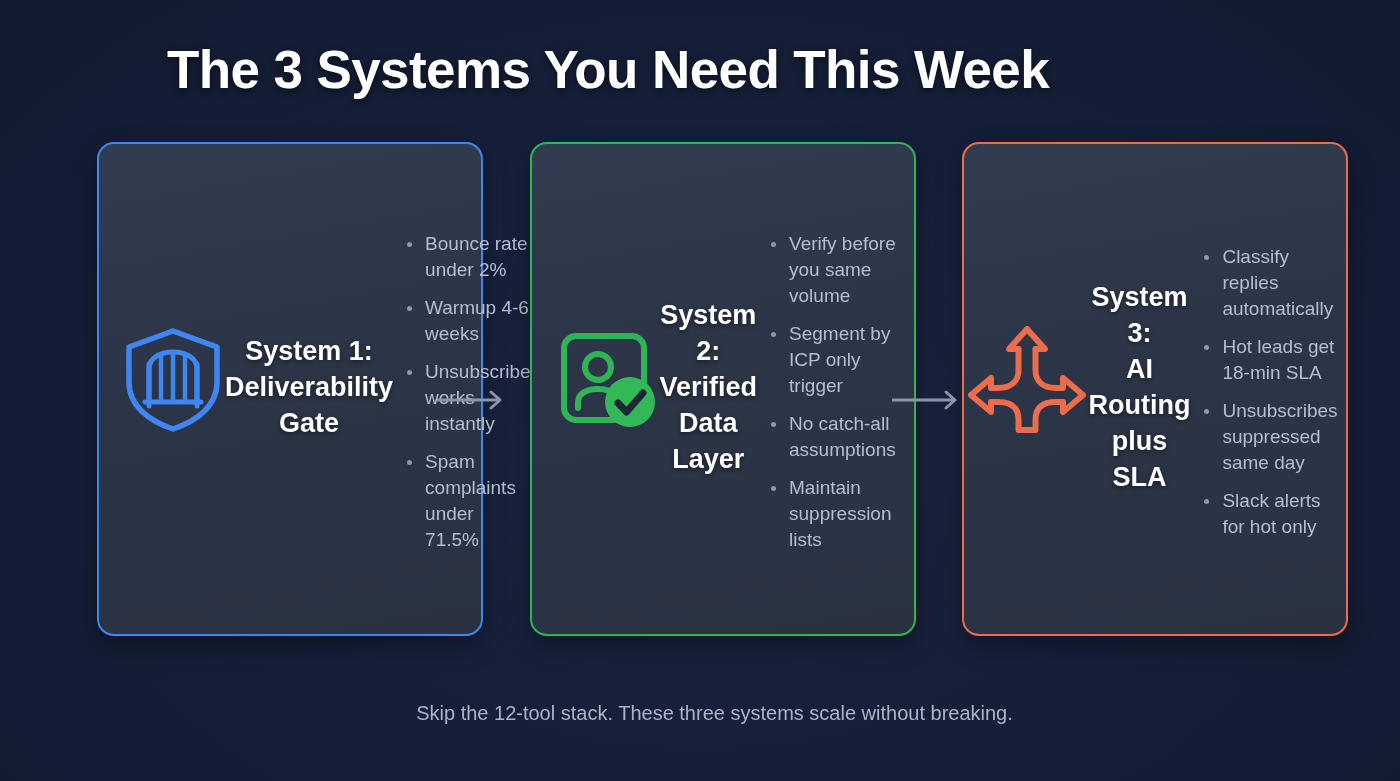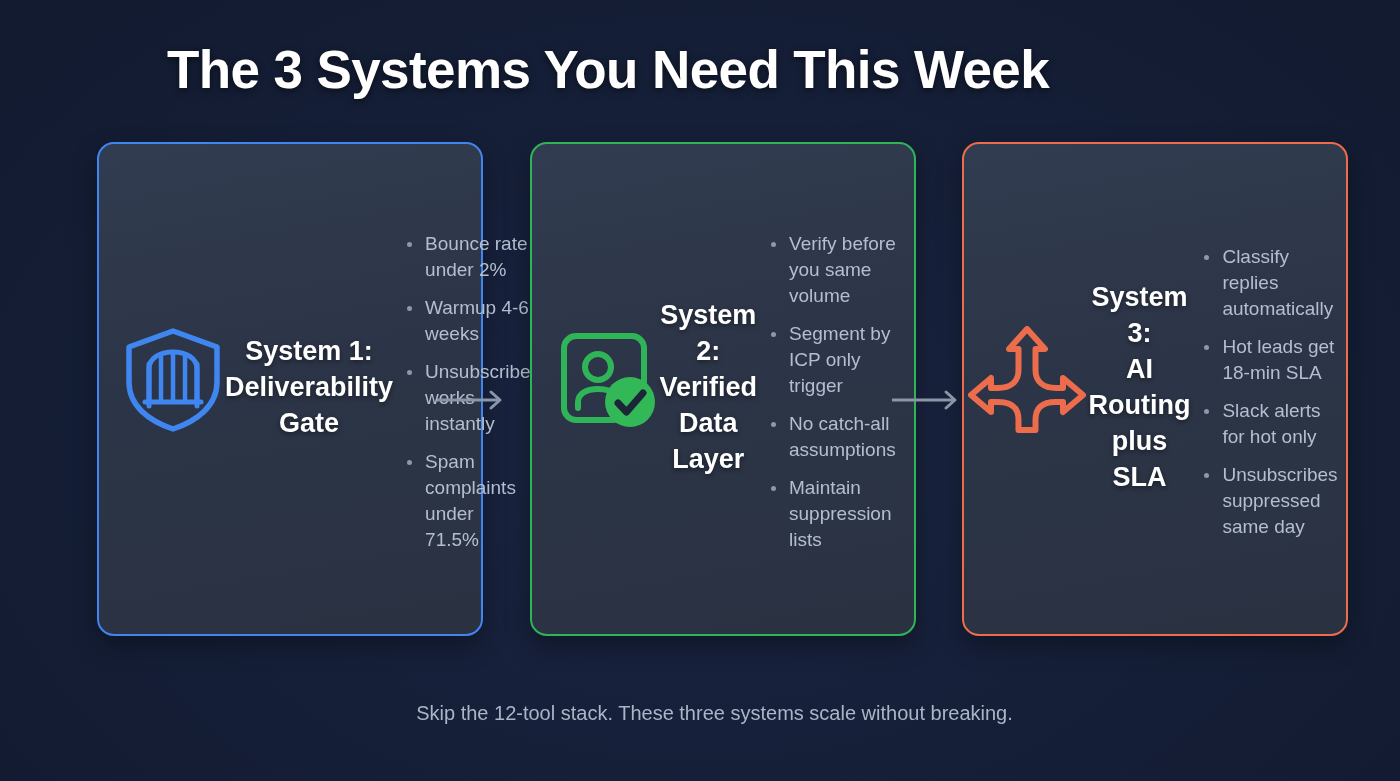--- a/index.html
+++ b/index.html
@@ -202,22 +202,22 @@
                    C74 76 69.5 84 69.5 94 V104 H52.5 V94
                    C52.5 84 48 76 32 76 H25 V86 L5 69 L25 52 V62 H32
                    C44 62 52.5 56 52.5 44 V23 H43 Z" stroke="#ec6c4c" stroke-width="6" stroke-linejoin="round" fill="none"></path>
         </svg>
       </div>
       <div class="card-title">System 3:
 AI Routing plus SLA</div>
       <ul class="bullets">
         <li>Classify replies automatically</li>
         <li>Hot leads get 18-min SLA</li>
+        <li>Unsubscribes suppressed same day</li>
         <li>Slack alerts for hot only</li>
-        <li>Unsubscribes suppressed same day</li>
       </ul>
     </div>
 
   </div>
 
   <div class="connector one">
     <svg width="72" height="22" viewBox="0 0 72 22" fill="none" aria-hidden="true">
       <line x1="1" y1="11" x2="62" y2="11" stroke="#8b96a8" stroke-width="3" stroke-linecap="round"></line>
       <polyline points="54,3 63,11 54,19" stroke="#8b96a8" stroke-width="3" stroke-linecap="round" stroke-linejoin="round" fill="none"></polyline>
     </svg>

